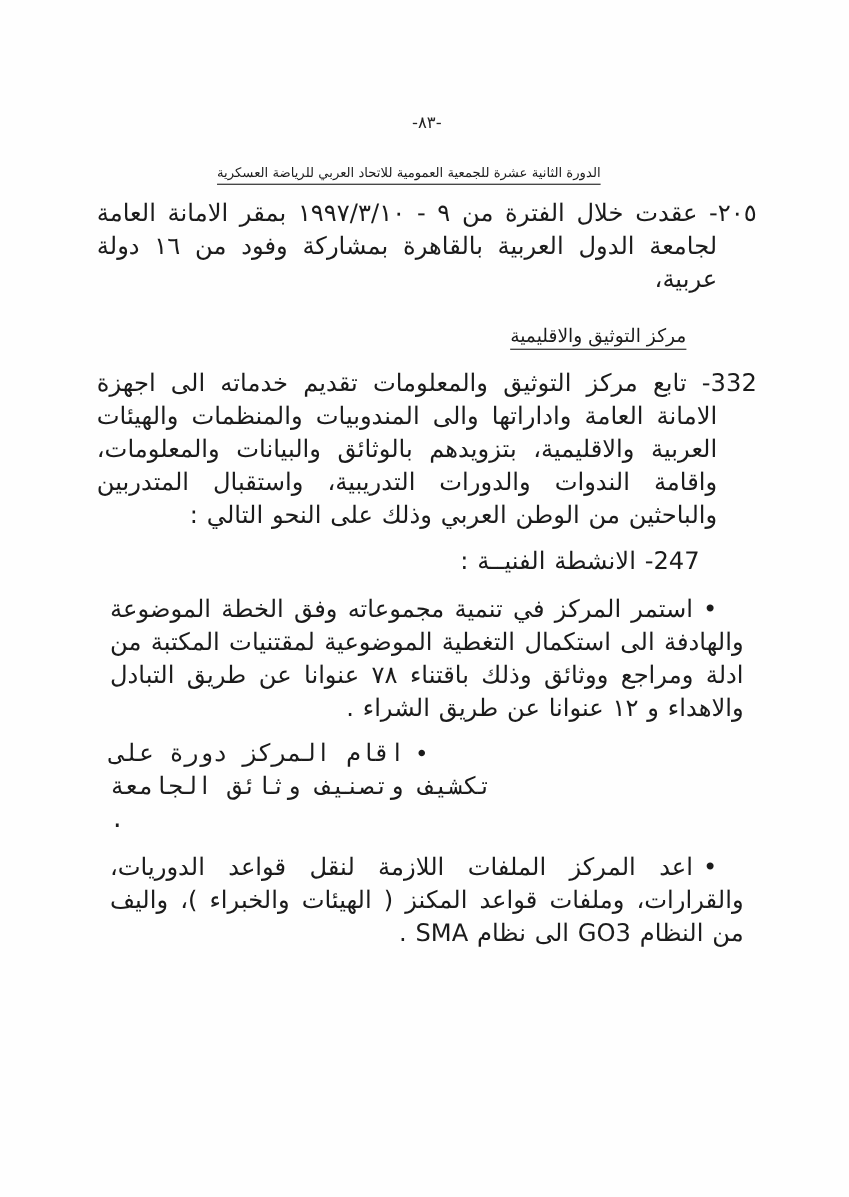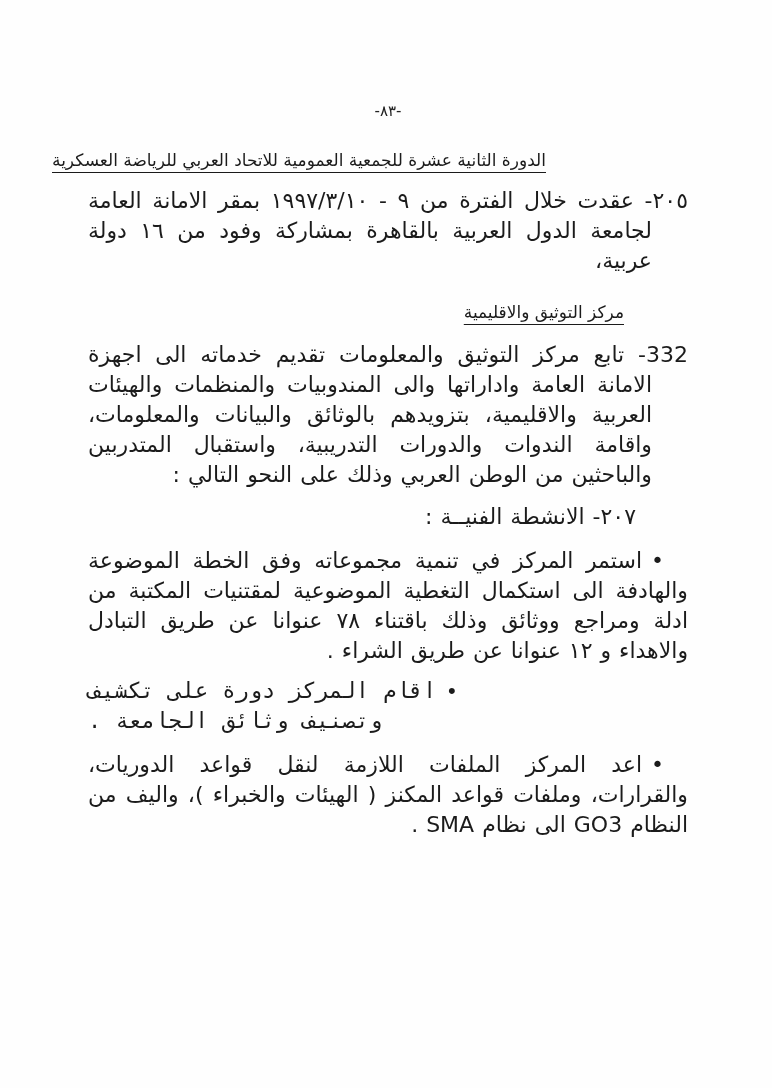--- a/index.html
+++ b/index.html
@@ -24,21 +24,21 @@
     overflow: hidden;
   }
   .page-number {
     text-align: center;
     font-size: 15px;
     letter-spacing: 1px;
     margin-bottom: 30px;
     color: #222;
   }
   .doc-title {
-    font-size: 17px;
+    font-size: 12px;
     font-weight: normal;
     margin: 0 142px 16px 0;
     white-space: nowrap;
     text-decoration: underline;
     text-underline-offset: 6px;
     text-decoration-thickness: 1px;
   }
   .para {
     font-size: 22px;
     line-height: 30px;
@@ -59,21 +59,21 @@
     margin: 26px 64px 18px 0;
     text-decoration: underline;
     text-underline-offset: 6px;
     text-decoration-thickness: 1px;
   }
   .subheading-207 {
     margin: 12px 52px 14px 0;
     text-align: right;
   }
   .bullet-list {
-    margin: 0;
+    margin: 12px;
   }
   .bullet {
     text-indent: 24px;
     margin-bottom: 12px;
   }
   .bullet-marker {
     display: inline-block;
     margin-left: 9px;
     text-indent: 0;
   }
@@ -93,21 +93,21 @@
 
   <h1 class="doc-title">الدورة الثانية عشرة للجمعية العمومية للاتحاد العربي للرياضة العسكرية</h1>
 
   <p class="para hanging">٢٠٥- عقدت خلال الفترة من ٩ - ١٩٩٧/٣/١٠ بمقر الامانة العامة لجامعة الدول العربية بالقاهرة بمشاركة وفود من ١٦ دولة عربية،</p>
 
 
   <h2 class="section-title">مركز التوثيق والاقليمية</h2>
 
   <p class="para hanging">332- تابع مركز التوثيق والمعلومات تقديم خدماته الى اجهزة الامانة العامة واداراتها والى المندوبيات والمنظمات والهيئات العربية والاقليمية، بتزويدهم بالوثائق والبيانات والمعلومات، واقامة الندوات والدورات التدريبية، واستقبال المتدربين والباحثين من الوطن العربي وذلك على النحو التالي :</p>
 
-  <p class="para subheading-207">٢٠٧- الانشطة الفنيــة :</p>
+  <p class="para subheading-207">247- الانشطة الفنيــة :</p>
 
   <div class="bullet-list">
 
     <p class="para bullet">
       <span class="bullet-marker">•</span><span>استمر المركز في تنمية مجموعاته وفق الخطة الموضوعة والهادفة الى استكمال التغطية الموضوعية لمقتنيات المكتبة من ادلة ومراجع ووثائق وذلك باقتناء ٧٨ عنوانا عن طريق التبادل والاهداء و ١٢ عنوانا عن طريق الشراء .</span>
     </p>
 
     <p class="para bullet bullet-indented">
       <span class="bullet-marker">•</span><span>اقام المركز دورة على تكشيف وتصنيف وثائق الجامعة .</span>
     </p>

